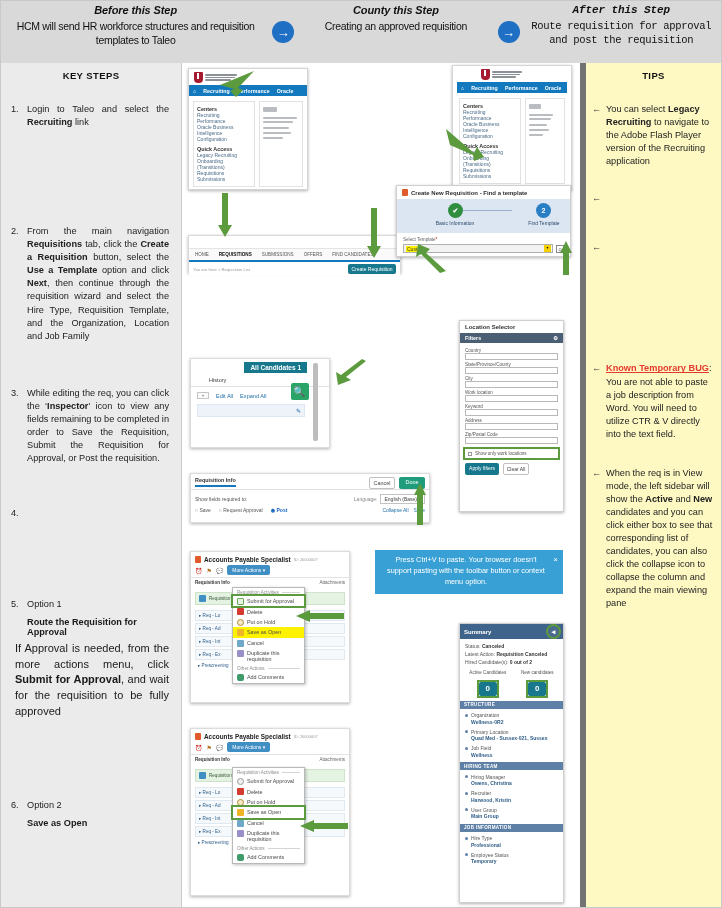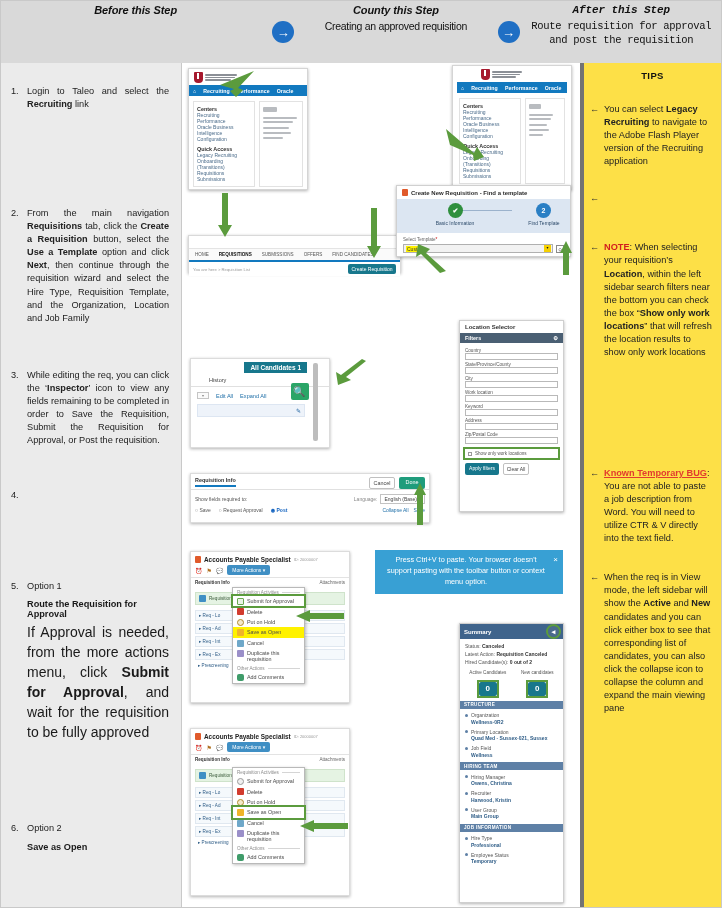--- a/index.html
+++ b/index.html
@@ -32,32 +32,32 @@
   .circ-arrow {
     width:22px; height:22px; border-radius:50%; background:#1f6fc4;
     display:flex; align-items:center; justify-content:center;
     color:#fff; font-size:13px; line-height:1;
   }
 
   
   .cols { position:absolute; left:0; top:62px; width:720px; height:844px; display:flex; }
   .col-keysteps { width:181px; background:#ebebeb; border-right:1px solid #c9c9c9; position:relative; }
   .col-middle   { width:398px; background:#ffffff; position:relative; }
-  .col-tips     { width:141px; background:#fde047; border-left:4px solid #737373; position:relative; }
+  .col-tips     { width:141px; background:#fef9c3; border-left:6px solid #737373; position:relative; }
 
   .col-head { text-align:center; font-weight:bold; font-size:9.5px; letter-spacing:0.4px; padding-top:7px; color:#111; }
 
   
   .steps { padding:10px 12px 0 10px; }
   .step { display:flex; font-size:9.2px; line-height:1.42; color:#222; }
   .step-num { width:16px; flex:none; text-align:left; }
   .step-txt { flex:1; text-align:justify; }
   .step b { font-weight:bold; }
   .opt-head { font-weight:bold; font-size:9.2px; margin:6px 0 4px 16px; }
-  .opt-body { font-size:14px; line-height:1.42; margin-left:16px; text-align:justify; }
+  .opt-body { font-size:11px; line-height:1.42; margin-left:4px; text-align:justify; }
 
   
   .tips { padding:10px 8px 0 6px; }
   .tip { display:flex; font-size:9.2px; line-height:1.42; color:#222; }
   .tip-ar { width:14px; flex:none; color:#333; }
   .tip-txt { flex:1; }
   .tip b { font-weight:bold; }
   .note-red { color:#d21f1f; font-weight:bold; }
   .bug-red { color:#e23b2e; font-weight:bold; text-decoration:underline; }
 
@@ -121,40 +121,42 @@
   .paste-toast { background:#38a0d4; color:#fff; font-size:7.3px; text-align:center; line-height:1.5; padding:5px 14px 6px 8px; position:relative; }
 </style>
 </head>
 <body>
 
 <div class="page">
 
   <div class="header">
     <div class="hdr-cell hdr-before">
       <div class="hdr-title">Before this Step</div>
+      <div class="hdr-sub">HCM will send HR workforce structures and requisition templates to Taleo</div>
     </div>
     <div class="arrow-cell">
       <div class="circ-arrow">→</div>
     </div>
     <div class="hdr-cell hdr-during">
       <div class="hdr-title">County this Step</div>
       <div class="hdr-sub">Creating an approved requisition</div>
     </div>
     <div class="arrow-cell">
       <div class="circ-arrow">→</div>
     </div>
     <div class="hdr-cell hdr-after">
       <div class="hdr-title">After this Step</div>
       <div class="hdr-sub">Route requisition for approval and post the requisition</div>
     </div>
   </div>
 
   <div class="cols">
 
     <div class="col-keysteps">
+      <div class="col-head">KEY STEPS</div>
 
       <div class="steps">
         <div class="step" style="margin-top:12px;">
           <div class="step-num">1.</div>
           <div class="step-txt">Login to Taleo and select the <b>Recruiting</b> link</div>
         </div>
         <div class="step" style="margin-top:96px;">
           <div class="step-num">2.</div>
           <div class="step-txt">From the main navigation <b>Requisitions</b> tab, click the <b>Create a Requisition</b> button, select the <b>Use a Template</b> option and click <b>Next</b>, then continue through the requisition wizard and select the Hire Type, Requisition Template, and the Organization, Location and Job Family</div>
         </div>
@@ -548,21 +550,20 @@
       <div class="tips">
         <div class="tip" style="margin-top:12px;">
           <div class="tip-ar">←</div>
           <div class="tip-txt">You can select <b>Legacy Recruiting</b> to navigate to the Adobe Flash Player version of the Recruiting application</div>
         </div>
         <div class="tip" style="margin-top:24px;">
           <div class="tip-ar">←</div>
         </div>
         <div class="tip" style="margin-top:36px;">
           <div class="tip-ar">←</div>
-          <div class="tip-txt"><span class="note-red">NOTE</span>: When selecting your requisition’s <b>Location</b>, within the left sidebar search filters near the bottom you can check the box “<b>Show only work locations</b>” that will refresh the location results to show only work locations</div>
         </div>
         <div class="tip" style="margin-top:108px;">
           <div class="tip-ar">←</div>
           <div class="tip-txt"><span class="bug-red">Known Temporary BUG</span>: You are not able to paste a job description from Word. You will need to utilize CTR &amp; V directly into the text field.</div>
         </div>
         <div class="tip" style="margin-top:26px;">
           <div class="tip-ar">←</div>
           <div class="tip-txt">When the req is in View mode, the left sidebar will show the <b>Active</b> and <b>New</b> candidates and you can click either box to see that corresponding list of candidates, you can also click the collapse icon to collapse the column and expand the main viewing pane</div>
         </div>
       </div>

